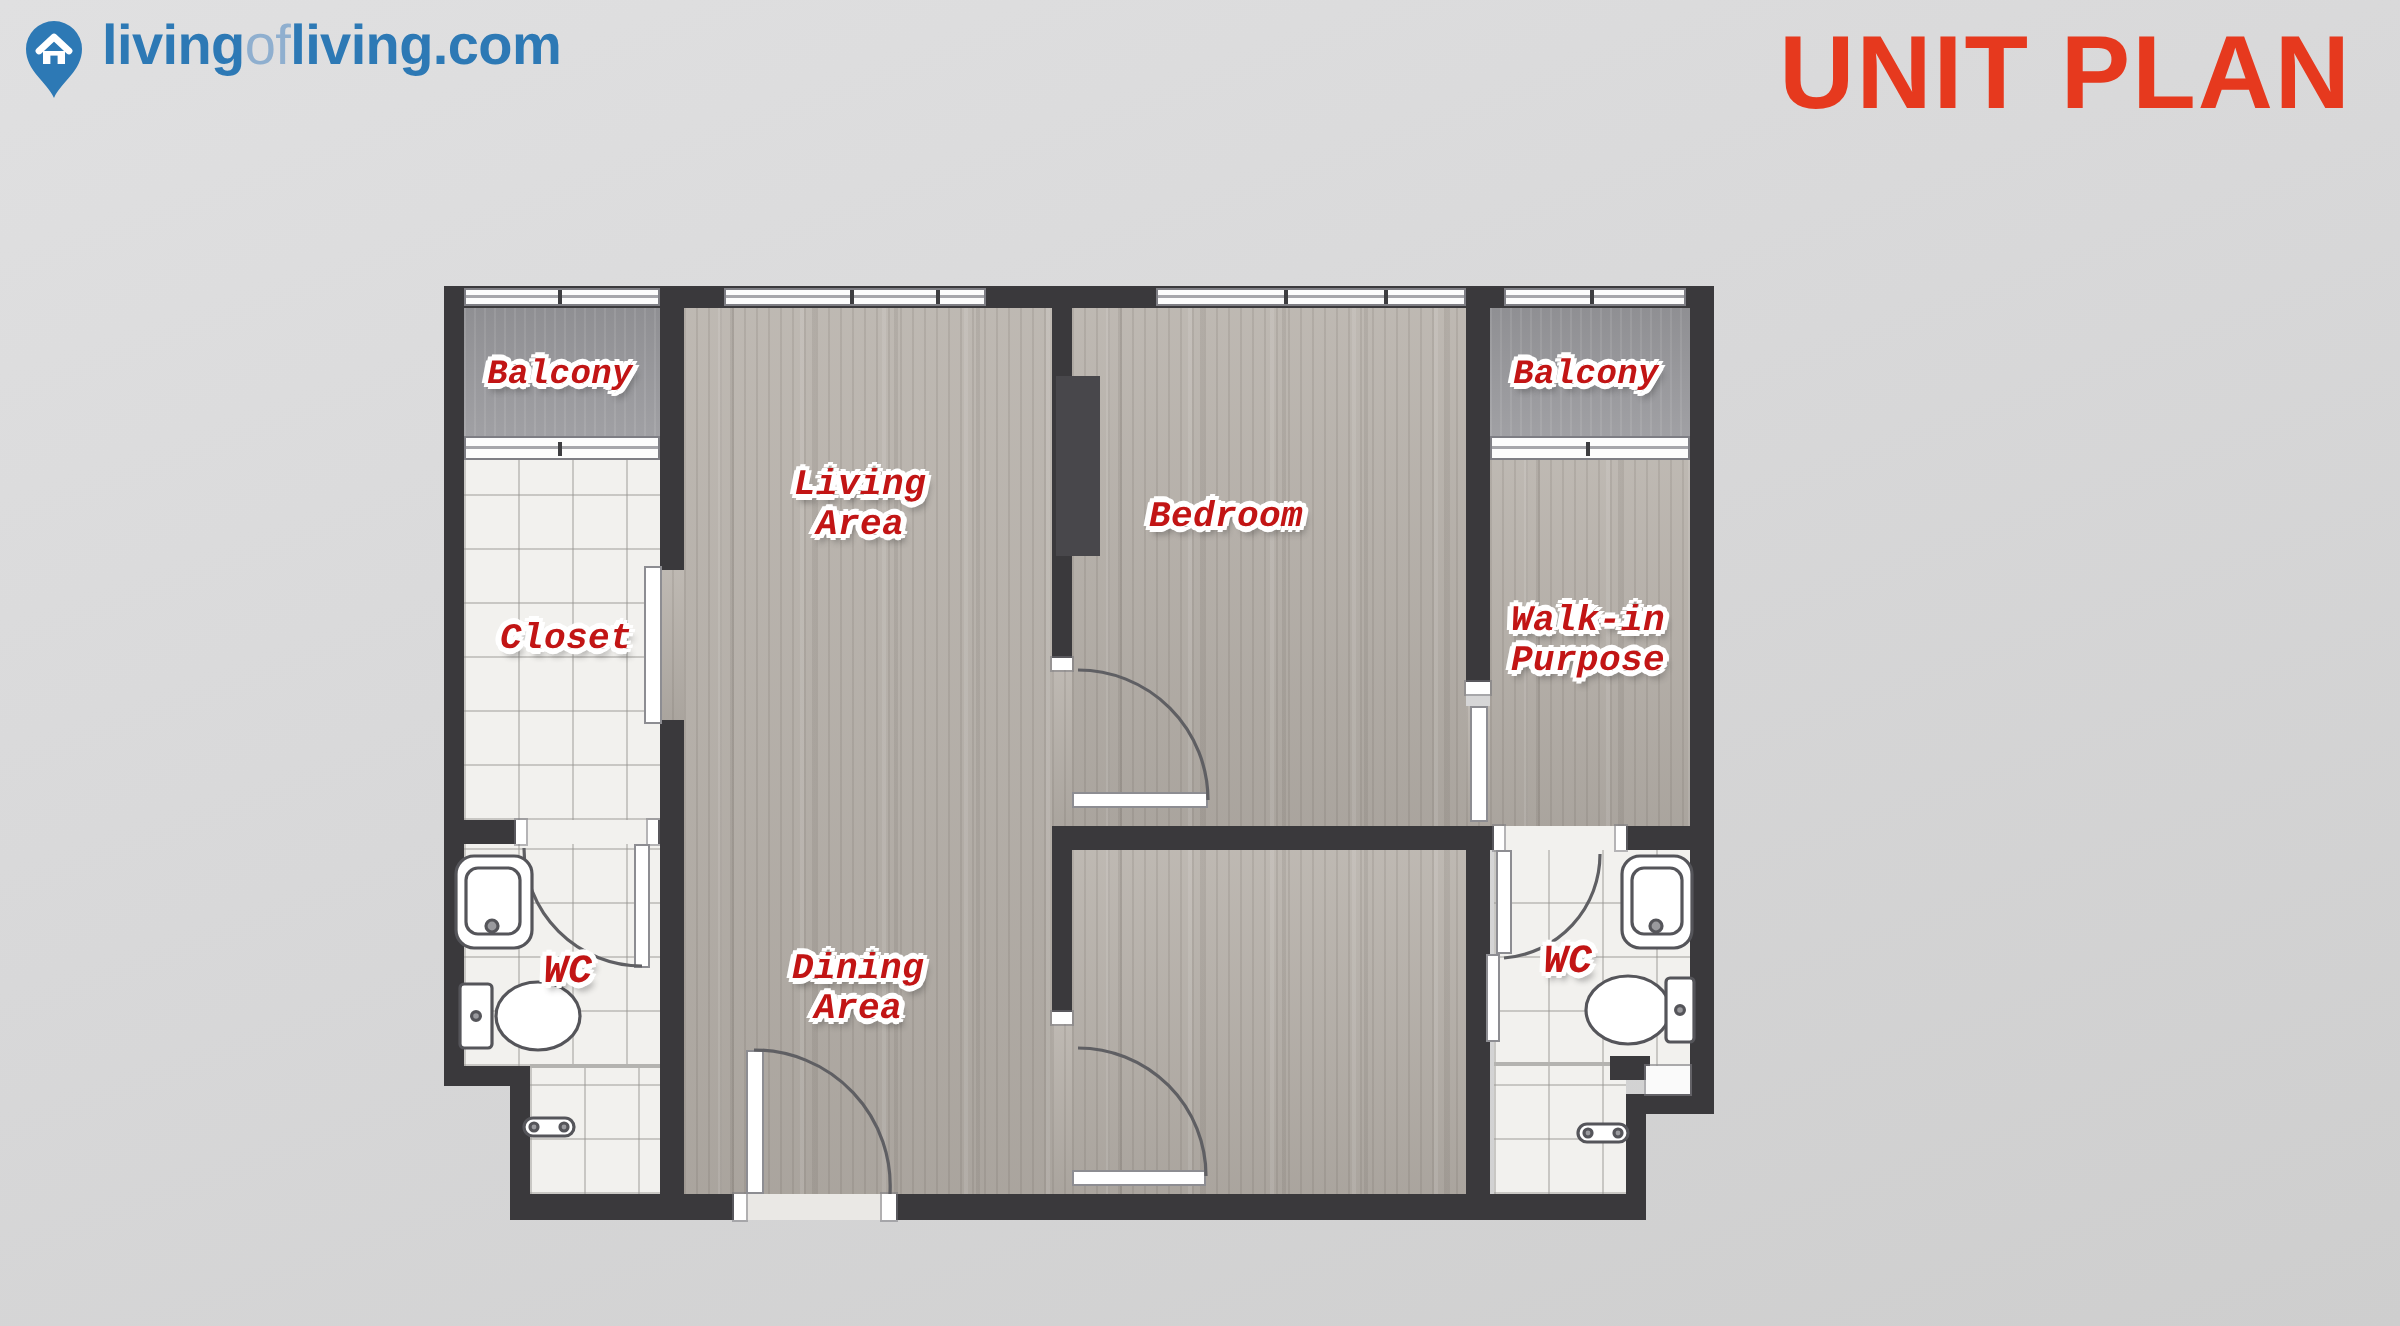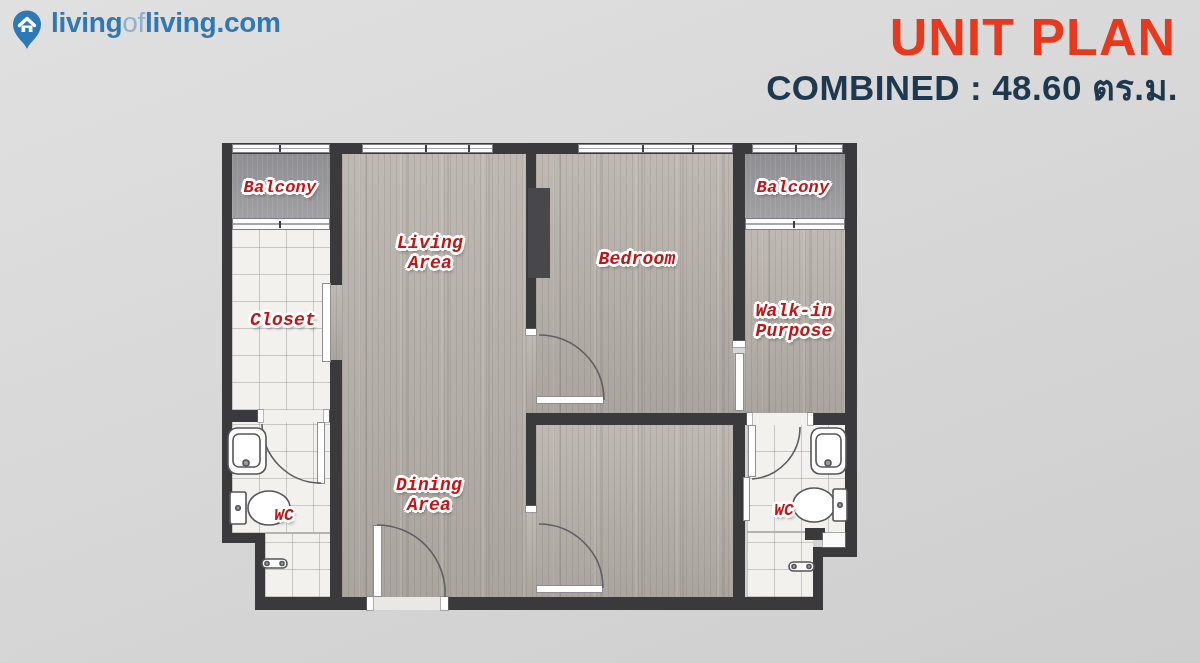--- a/index.html
+++ b/index.html
@@ -39,40 +39,39 @@
   .divline{position:absolute;background:#b4b3b0;}
   .niche{position:absolute;background:#fafafa;box-shadow:0 0 0 1px rgba(140,140,145,.5);}
   .fixsvg{position:absolute;left:0;top:0;}
   .rlabel{position:absolute;transform:translate(-50%,-50%);text-align:center;
     font-style:italic;font-weight:700;font-size:18px;line-height:1.12;
     color:#c21515;letter-spacing:.2px;white-space:nowrap;
     text-shadow:-2px -2px 0 #fff,-2px 2px 0 #fff,2px -2px 0 #fff,2px 2px 0 #fff,
       -3px 0 0 #fff,3px 0 0 #fff,0 -3px 0 #fff,0 3px 0 #fff,2px 4px 3px rgba(40,40,40,.45);font-family:Liberation Mono, monospace;}
   .rlabel span{display:block;}
   .rlabel.small{font-size:17px;}
-  .rlabel.wc{font-size:16px;margin-top:30px;}
+  .rlabel.wc{font-size:20px;}
 </style>
 </head>
 <body>
 
 <div class="stage">
 
   <div class="logo">
     <svg width="34" height="42" viewBox="0 0 34 42">
       <path d="M17 41 C13.5 33 3 27.5 3 16.5 A14 14 0 1 1 31 16.5 C31 27.5 20.5 33 17 41 Z" fill="#2d79b5"></path>
       <path d="M9.5 17.5 L17 10.5 L24.5 17.5" stroke="#ffffff" stroke-width="3.4" fill="none" stroke-linecap="round" stroke-linejoin="round"></path>
       <path d="M11.5 17.5 V24 H22.5 V17.5 Z" fill="#ffffff"></path>
       <rect x="15.2" y="19.8" width="3.6" height="4.2" fill="#2d79b5"></rect>
     </svg>
     <div>
       <div class="brandline"><span>living</span><span class="of">of</span><span>living</span><span>.com</span></div>
     </div>
   </div>
   <div class="title">UNIT PLAN</div>
-  <div class="subtitle">COMBINED : 48.60 ตร.ม.</div>
 
   <div class="plan">
 
     <div class="balc" style="left:10px;top:10px;width:98px;height:65px"></div>
     <div class="tile" style="left:10px;top:87px;width:98px;height:180px"></div>
     <div class="tile" style="left:10px;top:279px;width:98px;height:111px"></div>
     <div class="tile" style="left:43px;top:390px;width:65px;height:64px"></div>
     <div class="wood" style="left:120px;top:10px;width:184px;height:444px"></div>
     <div class="wood" style="left:314px;top:10px;width:197px;height:260px"></div>
     <div class="balc" style="left:523px;top:10px;width:100px;height:65px"></div>
@@ -185,21 +184,21 @@
       <span>WC</span>
     </div>
     <div class="rlabel" style="left:208px;top:110px">
       <span>Living</span>
       <span>Area</span>
     </div>
     <div class="rlabel" style="left:207px;top:352px">
       <span>Dining</span>
       <span>Area</span>
     </div>
-    <div class="rlabel" style="left:415px;top:116px">
+    <div class="rlabel" style="left:391px;top:116px">
       <span>Bedroom</span>
     </div>
     <div class="rlabel small" style="left:571px;top:45px">
       <span>Balcony</span>
     </div>
     <div class="rlabel" style="left:572px;top:178px">
       <span>Walk-in</span>
       <span>Purpose</span>
     </div>
     <div class="rlabel wc" style="left:562px;top:339px">

